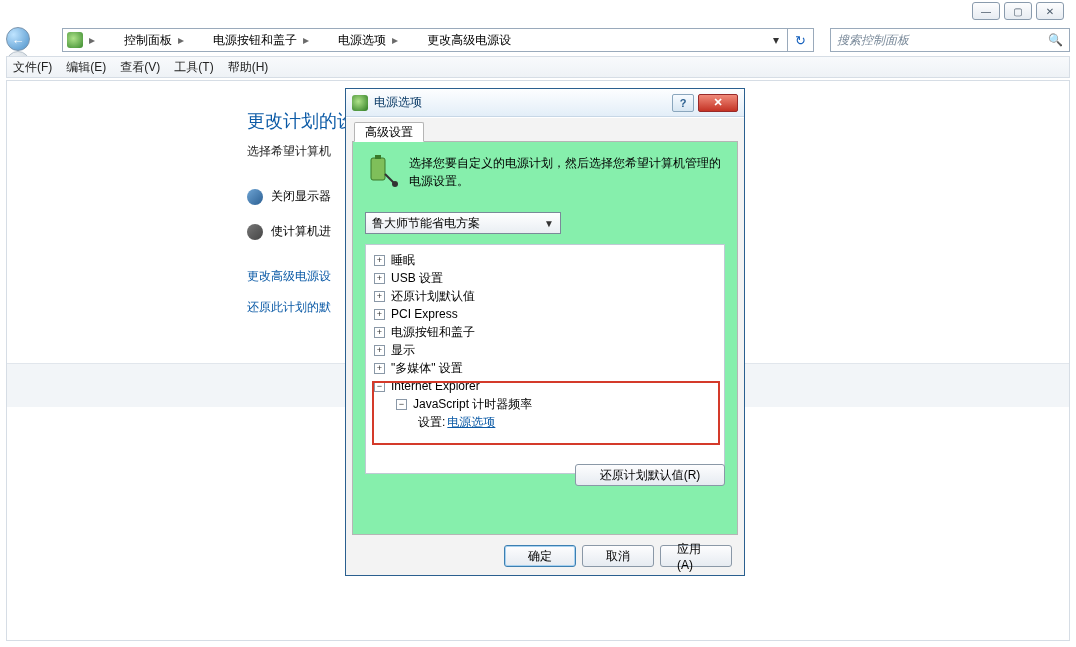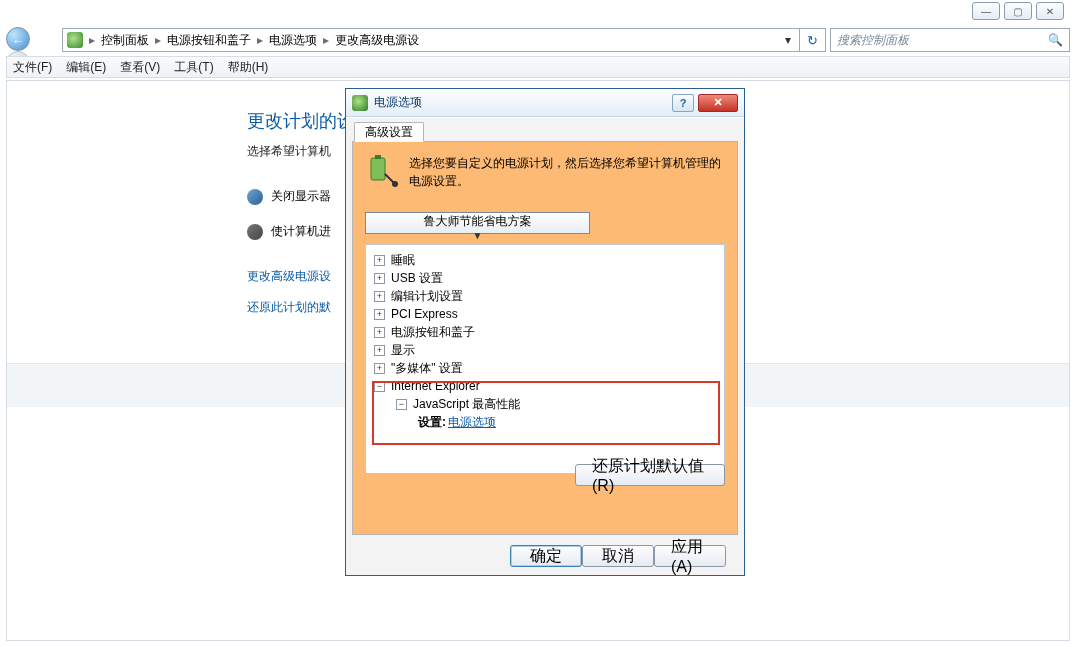--- a/index.html
+++ b/index.html
@@ -16,26 +16,26 @@
   .navbar { position:absolute; top:26px; left:6px; right:6px; height:28px; display:flex; align-items:center; }
   .nav-back { width:52px; height:26px; position:relative; }
   .nav-circle { width:24px; height:24px; border-radius:50%; border:1px solid #7a94ad;
     background:radial-gradient(circle at 30% 30%, #bfe4ff, #4b90c9); display:inline-flex;
     align-items:center; justify-content:center; color:#fff; font-size:13px; margin-right:2px; }
   .nav-circle.dis { background:radial-gradient(circle at 30% 30%, #f0f3f6, #cfd6dc); color:#9aa7b2; border-color:#b7c2cc;}
   .breadcrumb { flex:1; height:24px; border:1px solid #9aaabb; background:#fff; display:flex;
     align-items:center; padding:0 4px; margin-left:4px; }
   .bc-icon { width:16px; height:16px; background:radial-gradient(circle at 40% 40%,#aee28a,#3a8a2e);
     border-radius:3px; margin-right:4px; }
-  .bc-item { padding:0 4px; color:#000; }
+  .bc-item { padding:0 4px; color:#000;margin-left:23px; }
   .bc-sep { color:#6a6a6a; padding:0 2px; }
   .bc-drop { margin-left:auto; color:#333; padding:0 4px; }
   .refresh { width:26px; height:24px; border:1px solid #9aaabb; border-left:none; background:#fff;
     display:flex; align-items:center; justify-content:center; color:#1560bd; font-size:13px; }
-  .search { width:240px; height:24px; border:1px solid #9aaabb; background:#fff; margin-left:4px;
+  .search { width:240px; height:24px; border:1px solid #9aaabb; background:#fff; margin-left:16px;
     display:flex; align-items:center; padding:0 6px; color:#7a8a9a; font-style:italic; }
   .search .mag { margin-left:auto; color:#5b7fa6; font-style:normal; }
 
   
   .menubar { position:absolute; top:56px; left:6px; right:6px; height:22px;
     background:linear-gradient(#f8fafc,#eef2f6); border:1px solid #d6dde5; display:flex;
     align-items:center; padding:0 6px; gap:14px; color:#222; }
 
   
   .content { position:absolute; top:80px; left:6px; right:6px; bottom:6px;
@@ -48,21 +48,21 @@
   .ico-mon { background:linear-gradient(135deg,#6ea4d4,#2b5f92); }
   .ico-sleep { background:linear-gradient(135deg,#777,#444); }
   .link { color:#0b5aa6; cursor:pointer; display:inline-block; }
   .links-block { margin-top:28px; }
   .links-block .link { margin-bottom:14px; display:block; }
 
   
   .bottom-bar { position:absolute; left:0; right:0; top:282px; height:44px;
     border-top:1px solid #e1e6ec; background:#f2f5f8; }
   .btn { height:22px; padding:0 16px; border:1px solid #8a98a7; border-radius:3px;
-    background:linear-gradient(#fdfdfe,#e6ebf1); font-size:16px; cursor:default;
+    background:linear-gradient(#fdfdfe,#e6ebf1); font-size:12px; cursor:default;
     display:inline-flex; align-items:center; justify-content:center; }
   .btn.primary { border-color:#3c7fb1; box-shadow:0 0 0 1px #a7d1f0 inset; }
   .cancel-main { position:absolute; top:10px; left:527px; }
 
   
   .dialog { position:absolute; left:345px; top:88px; width:400px; height:488px;
     border:1px solid #2a5f8f; background:#fff; box-shadow:0 0 0 1px #6aa6d6 inset; }
   .dlg-title { height:28px; background:linear-gradient(#fdfeff,#e3eef8);
     border-bottom:1px solid #c7d7e6; display:flex; align-items:center; padding:0 6px; }
   .dlg-title .ico-pwr { width:16px; height:16px; background:radial-gradient(circle at 40% 40%,#aee28a,#2a7a20);
@@ -74,45 +74,45 @@
   .dlg-title .x { width:40px; height:18px; border:1px solid #982a2a; border-radius:2px;
     background:linear-gradient(#f08a7a,#c43325); color:#fff; font-weight:bold;
     display:flex; align-items:center; justify-content:center; margin-left:4px; font-size:11px;}
 
   .dlg-body { position:absolute; top:28px; left:0; right:0; bottom:0; background:#f3f3f3;
     border-top:1px solid #fff; padding:6px; }
   .tab { position:absolute; top:4px; left:8px; height:20px; padding:4px 10px;
     border:1px solid #b5b5b5; border-bottom:1px solid #fff; background:#fff;
     border-radius:2px 2px 0 0; display:flex; align-items:center; z-index:2; }
   .tab-panel { position:absolute; top:23px; left:6px; right:6px; bottom:40px;
-    border:1px solid #b5b5b5; background:#fdba74; padding:12px; }
+    border:1px solid #b5b5b5; background:#86efac; padding:12px; }
   .desc-row { display:flex; }
   .battery-ico { width:34px; height:34px; flex:none; margin-right:10px; position:relative; }
   .battery-ico svg { width:34px; height:34px; }
   .desc-text { line-height:1.5; }
 
-  .plan-select { margin-top:22px; width:225px; height:22px; border:1px solid #7a8a99;
+  .plan-select { margin-top:22px; width:196px; height:22px; border:1px solid #7a8a99;
     background:linear-gradient(#fff,#e9eef3); display:flex; align-items:center; padding:0 6px;
-    justify-content:space-between; font-size:12px;flex-direction:column; }
+    justify-content:space-between; font-size:12px; }
   .plan-select .caret { font-size:10px; color:#333; }
 
   .tree-box { margin-top:10px; height:230px; border:1px solid #bfcad4; background:#fff;
     overflow:hidden; padding:6px 4px; position:relative; }
   .tree-item { display:flex; align-items:center; height:18px; padding-left:4px; }
   .exp { width:11px; height:11px; border:1px solid #8a98a7; background:#fff; font-size:9px;
     line-height:9px; text-align:center; margin-right:6px; color:#333; flex:none; }
   .tree-item.level1 { margin-left:0; }
   .tree-item.level2 { margin-left:22px; }
   .tree-item.level3 { margin-left:44px; }
-  .tree-item.level3 .lbl { color:#000;font-weight:bold; }
+  .tree-item.level3 .lbl { color:#000; }
   .tree-item .val { color:#0b5aa6; text-decoration:underline; margin-left:2px; }
   .hl-box { position:absolute; border:2px solid #d43a2a; pointer-events:none; }
 
   .restore-btn { position:absolute; right:12px; bottom:48px; width:150px; }
-  .dlg-buttons { position:absolute; right:18px; bottom:8px; display:flex; }
+  .dlg-buttons { position:absolute; right:12px; bottom:8px; display:flex; gap:6px; }
   .dlg-buttons .btn { width:72px; justify-content:center; }
 </style>
 </head>
 <body>
 
 <div class="win-controls">
   <div class="win-btn">—</div>
   <div class="win-btn">▢</div>
   <div class="win-btn">✕</div>
 </div>
@@ -202,21 +202,21 @@
         <div class="tree-item level1">
             <span class="exp">+</span>
             <span class="lbl">睡眠</span>
           </div>
         <div class="tree-item level1">
             <span class="exp">+</span>
             <span class="lbl">USB 设置</span>
           </div>
         <div class="tree-item level1">
             <span class="exp">+</span>
-            <span class="lbl">编辑计划设置</span>
+            <span class="lbl">还原计划默认值</span>
           </div>
         <div class="tree-item level1">
             <span class="exp">+</span>
             <span class="lbl">PCI Express</span>
           </div>
         <div class="tree-item level1">
             <span class="exp">+</span>
             <span class="lbl">电源按钮和盖子</span>
           </div>
         <div class="tree-item level1">
@@ -226,21 +226,21 @@
         <div class="tree-item level1">
             <span class="exp">+</span>
             <span class="lbl">"多媒体" 设置</span>
           </div>
         <div class="tree-item level1">
             <span class="exp">−</span>
             <span class="lbl">Internet Explorer</span>
           </div>
         <div class="tree-item level2">
             <span class="exp">−</span>
-            <span class="lbl">JavaScript 最高性能</span>
+            <span class="lbl">JavaScript 计时器频率</span>
           </div>
         <div class="tree-item level3">
           <span class="lbl">设置:</span>
           <span class="val">电源选项</span>
         </div>
         <div class="hl-box" style="left:6px; top:136px; width:348px; height:64px;"></div>
       </div>
 
       <div class="btn restore-btn">还原计划默认值(R)</div>
     </div>

